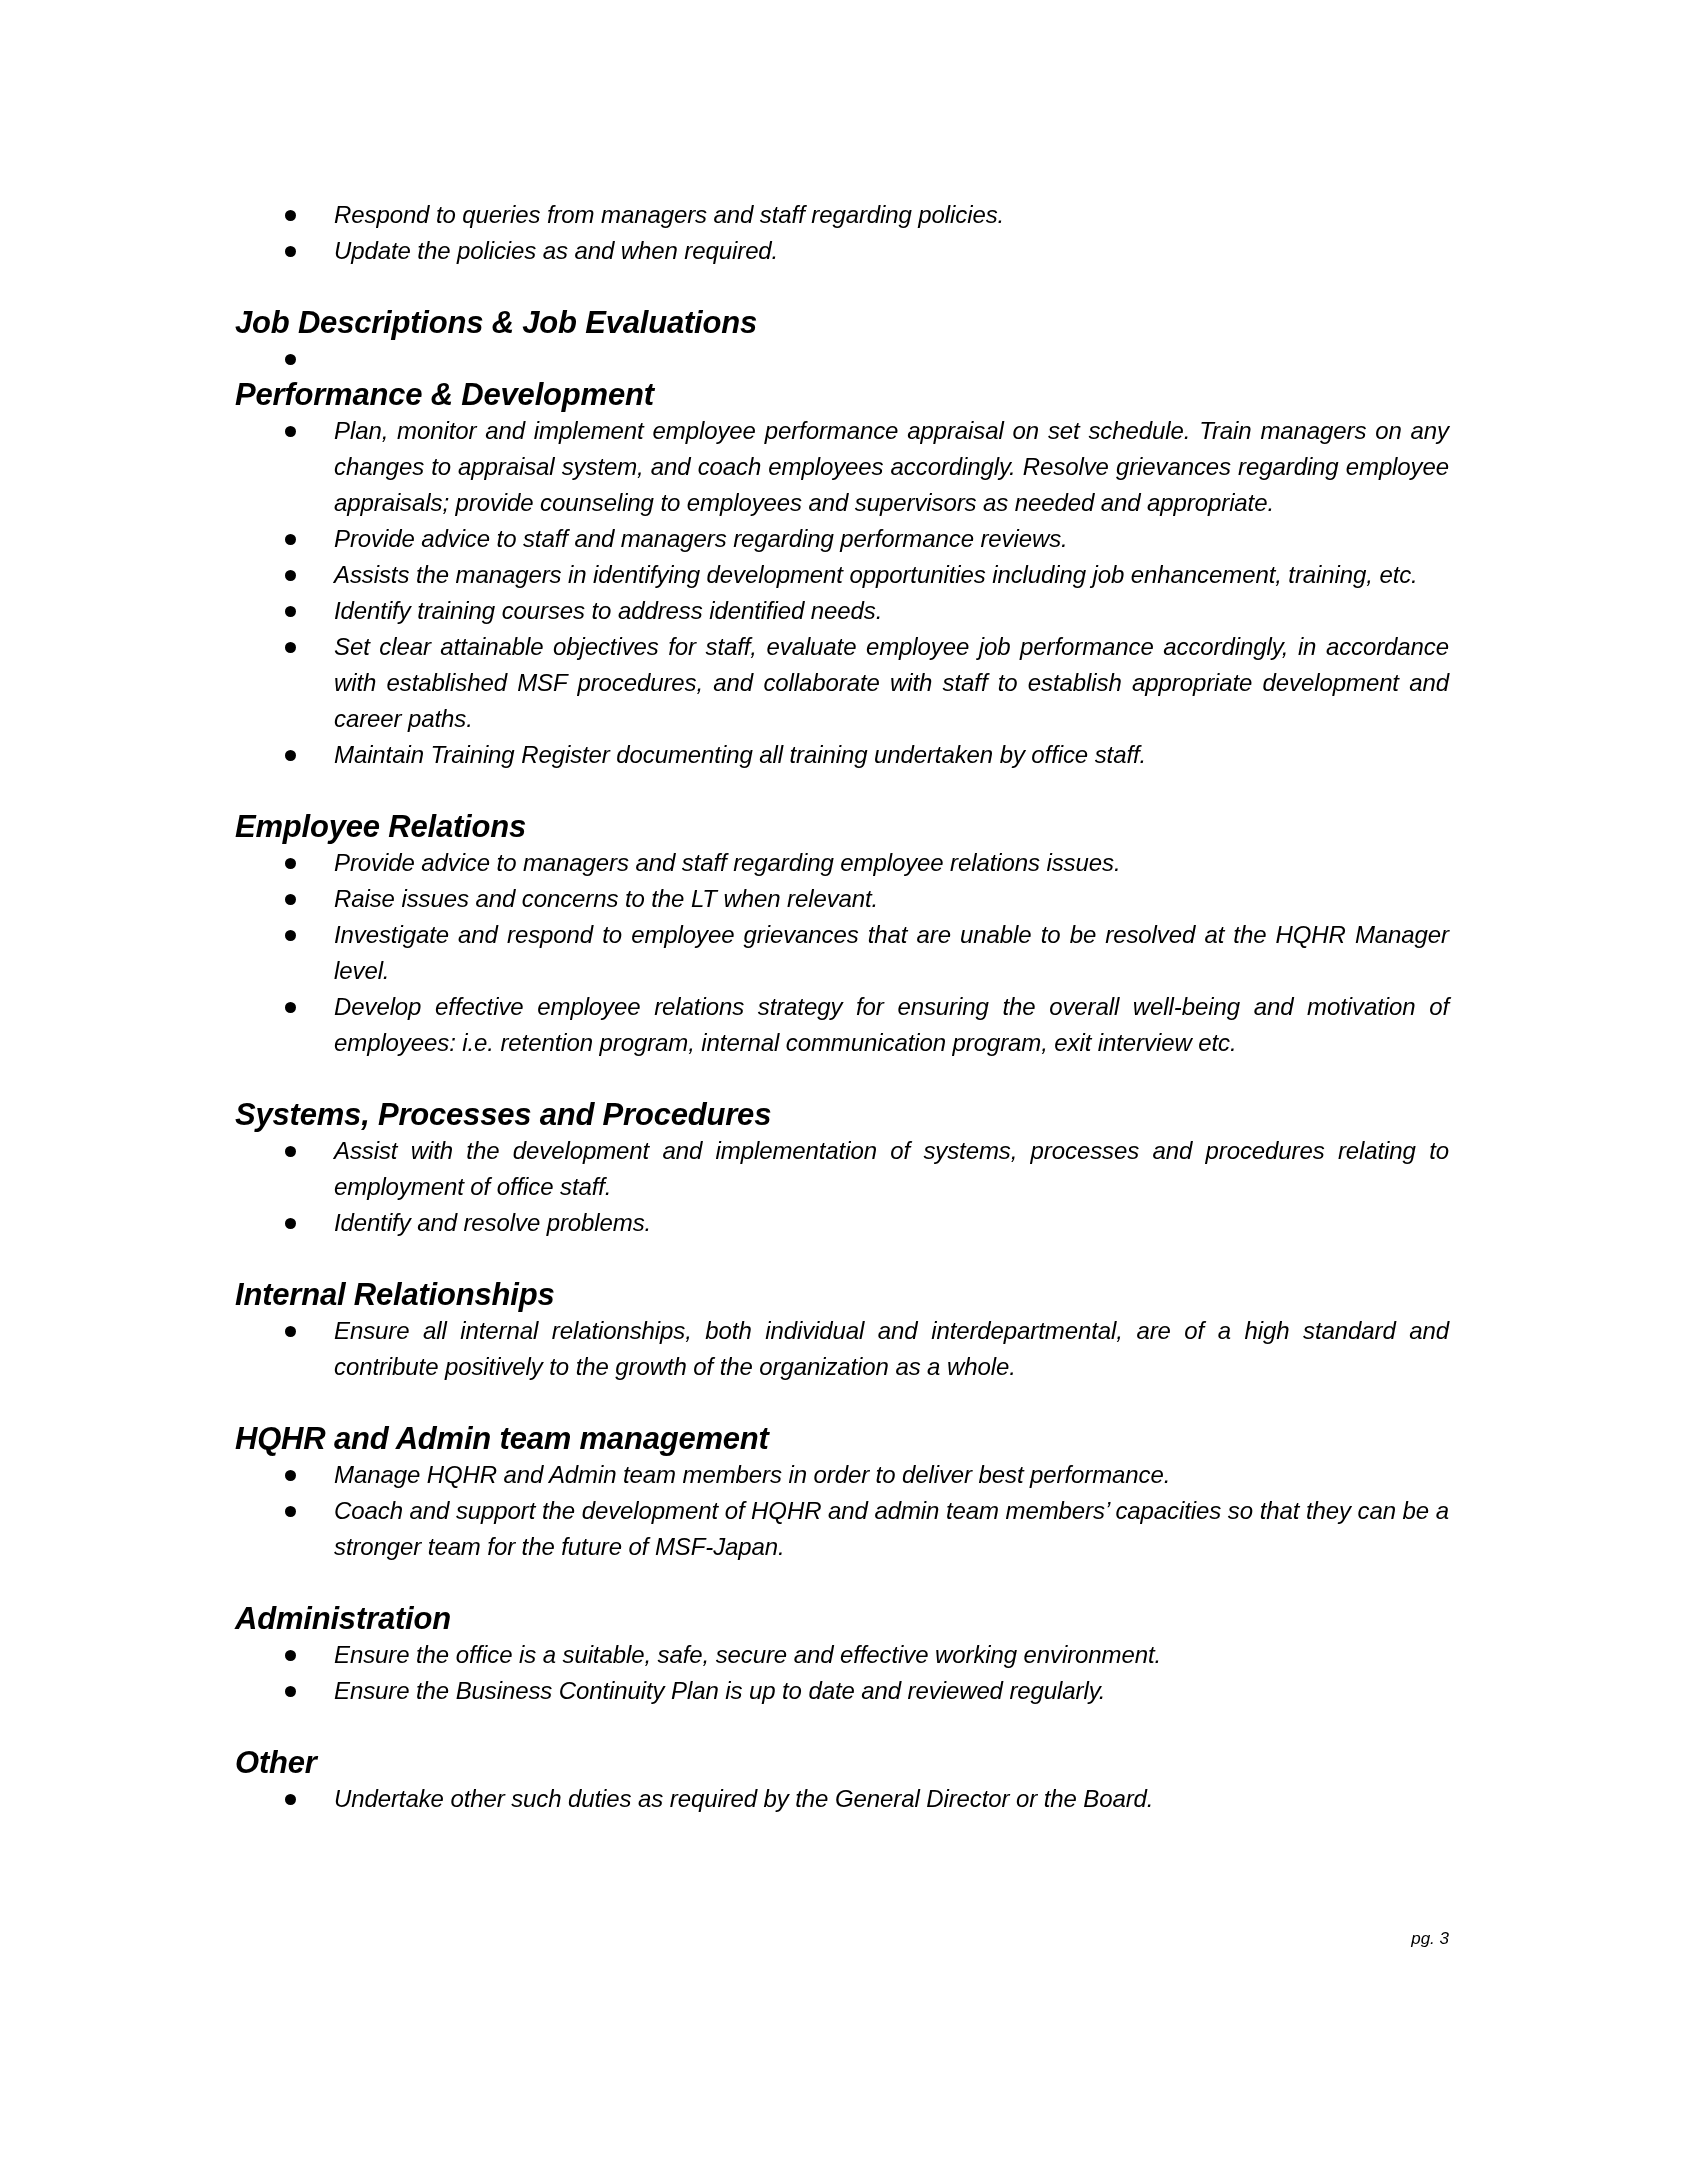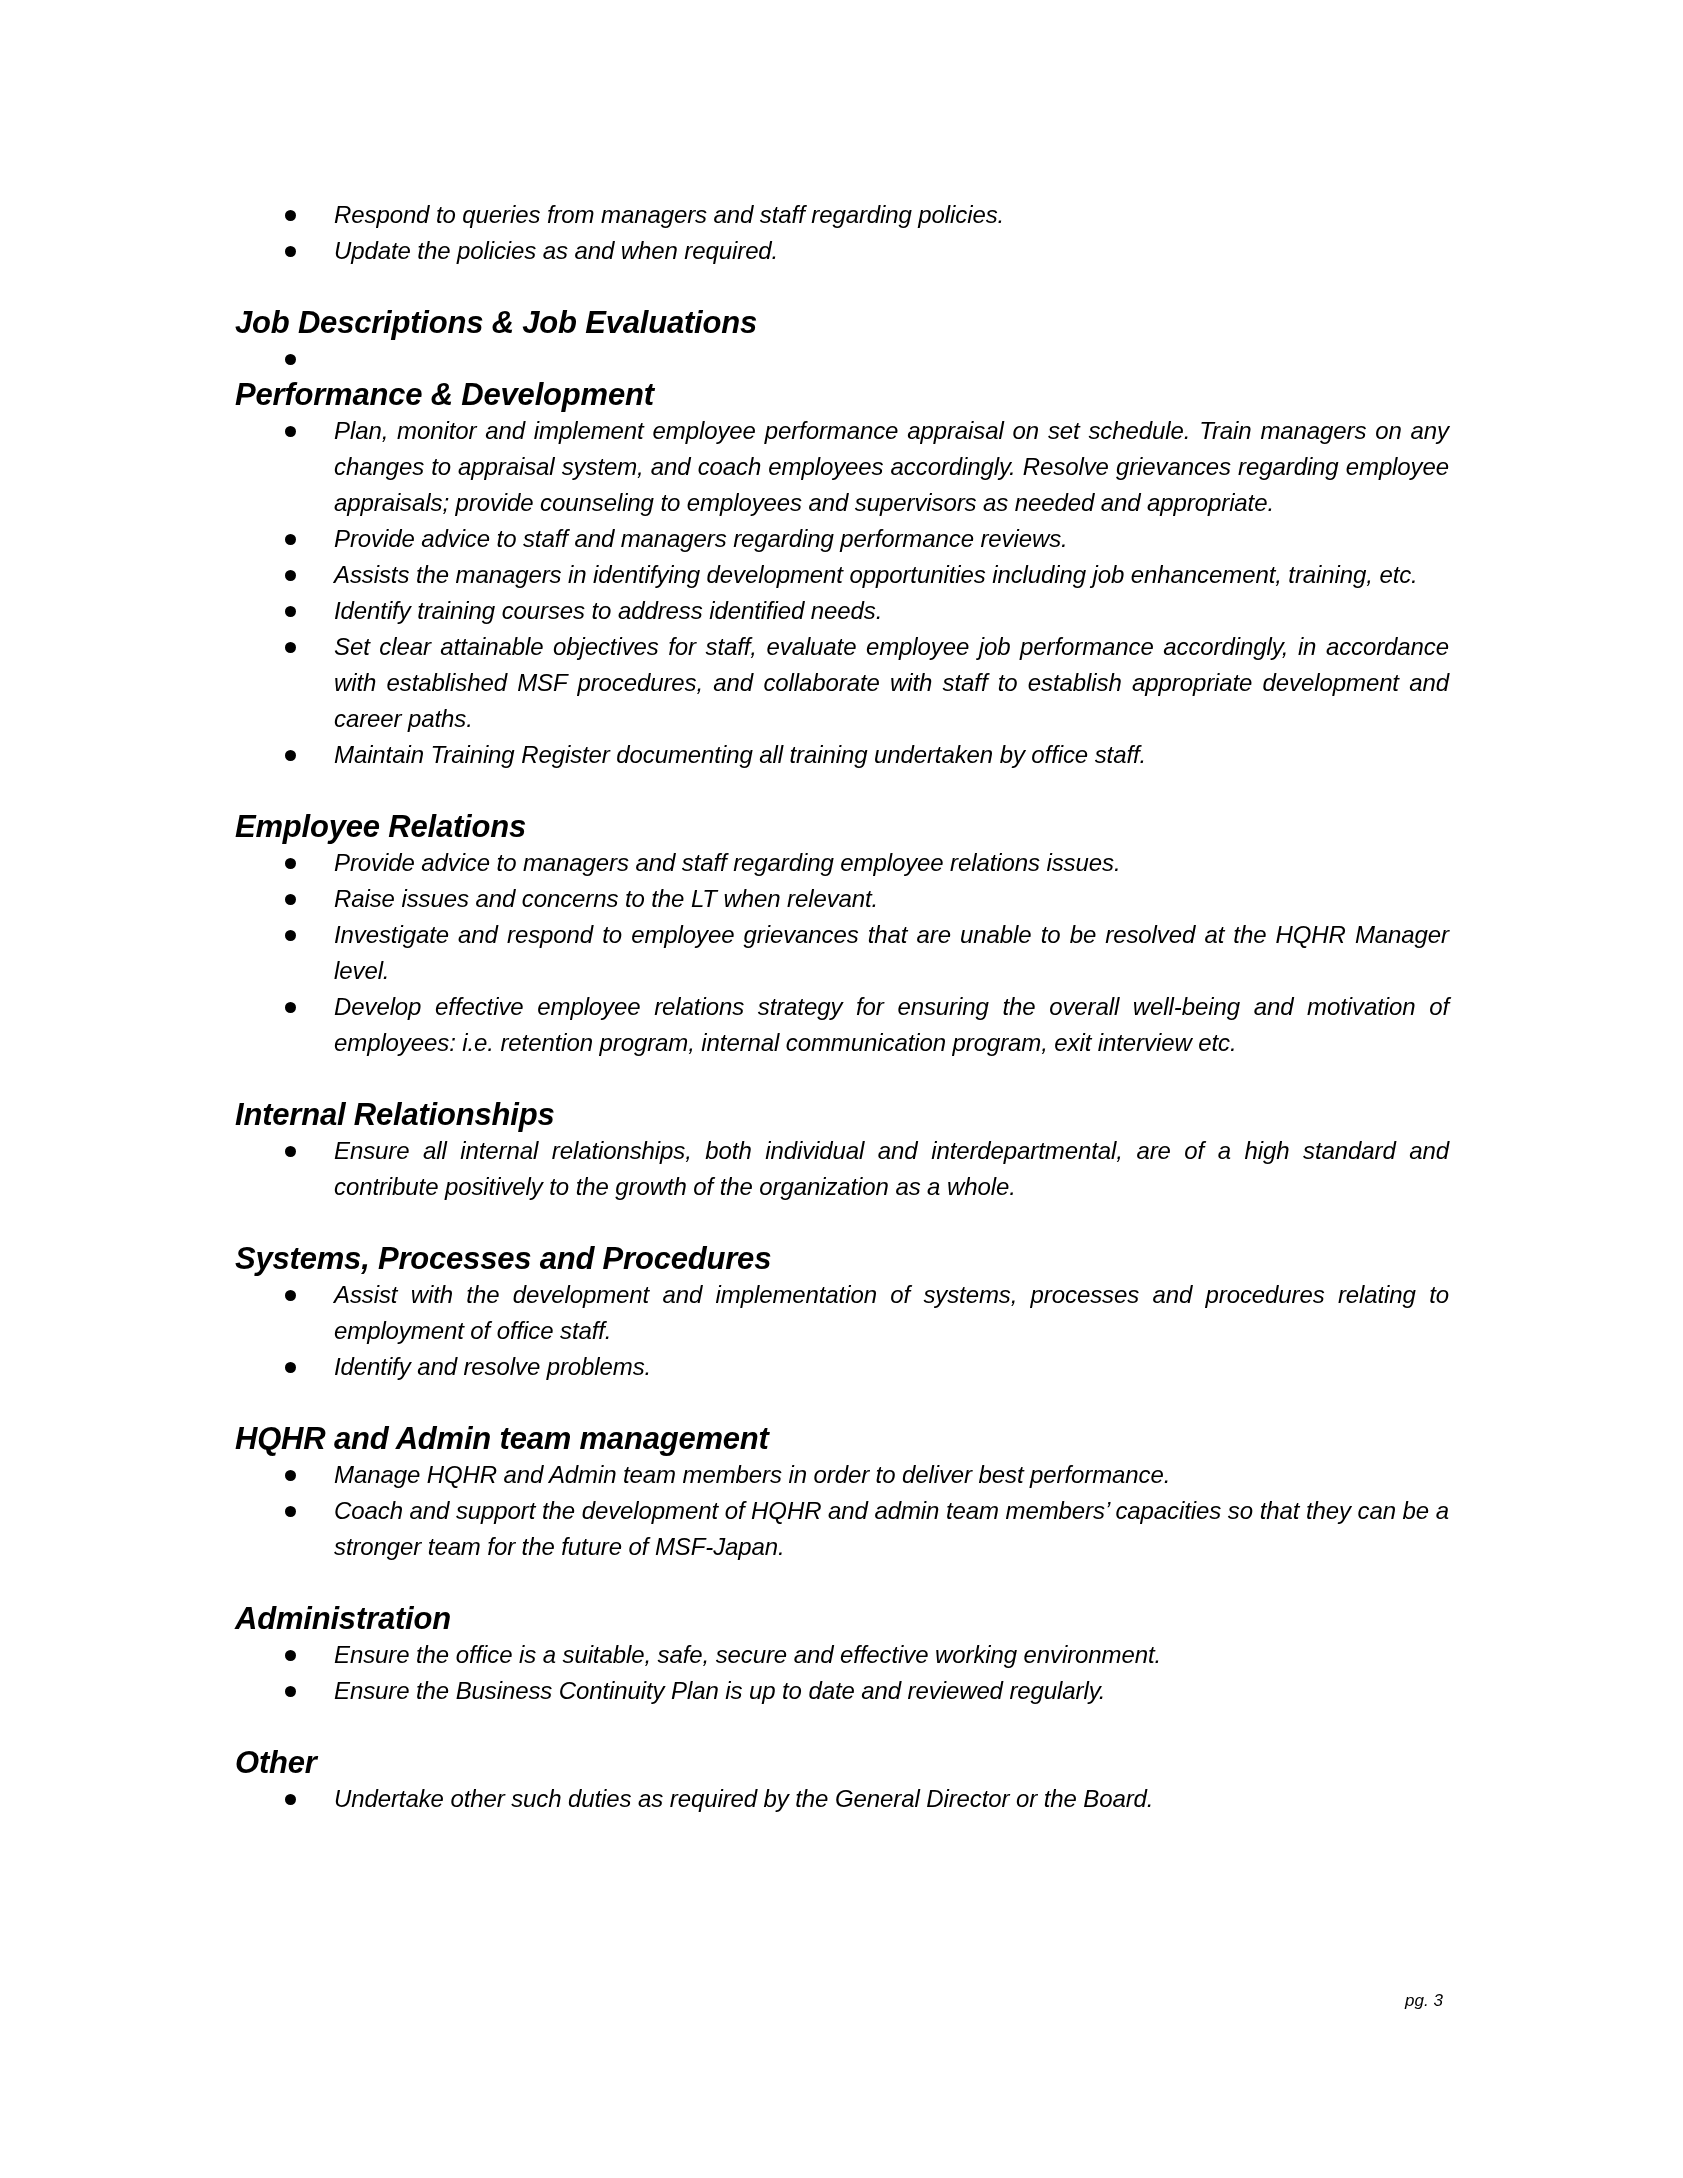--- a/index.html
+++ b/index.html
@@ -59,23 +59,23 @@
     left: 50px;
     top: 13px;
     width: 11px;
     height: 11px;
     border-radius: 50%;
     background: #000000;
   }
   .page-number {
     position: absolute;
     left: 1399px;
-    top: 1988px;
+    top: 1926px;
     width: 50px;
-    text-align: center;
+    text-align: right;
     font-size: 17px;
     line-height: 26px;
   }
 </style>
 </head>
 <body>
 
 <div class="page">
   <div class="content">
 
@@ -109,31 +109,31 @@
       <div class="section-heading">Employee Relations</div>
       <ul class="bullets">
         <li><span class="bullet-dot"></span><span>Provide advice to managers and staff regarding employee relations issues.</span></li>
         <li><span class="bullet-dot"></span><span>Raise issues and concerns to the LT when relevant.</span></li>
         <li><span class="bullet-dot"></span><span>Investigate and respond to employee grievances that are unable to be resolved at the HQHR Manager level.</span></li>
         <li><span class="bullet-dot"></span><span>Develop effective employee relations strategy for ensuring the overall well-being and motivation of employees: i.e. retention program, internal communication program, exit interview etc.</span></li>
       </ul>
     </div>
 
     <div class="section">
-      <div class="section-heading">Internal Relationships</div>
+      <div class="section-heading">Systems, Processes and Procedures</div>
       <ul class="bullets">
-        <li><span class="bullet-dot"></span><span>Ensure all internal relationships, both individual and interdepartmental, are of a high standard and contribute positively to the growth of the organization as a whole.</span></li>
+        <li><span class="bullet-dot"></span><span>Assist with the development and implementation of systems, processes and procedures relating to employment of office staff.</span></li>
+        <li><span class="bullet-dot"></span><span>Identify and resolve problems.</span></li>
       </ul>
     </div>
 
     <div class="section">
-      <div class="section-heading">Systems, Processes and Procedures</div>
+      <div class="section-heading">Internal Relationships</div>
       <ul class="bullets">
-        <li><span class="bullet-dot"></span><span>Assist with the development and implementation of systems, processes and procedures relating to employment of office staff.</span></li>
-        <li><span class="bullet-dot"></span><span>Identify and resolve problems.</span></li>
+        <li><span class="bullet-dot"></span><span>Ensure all internal relationships, both individual and interdepartmental, are of a high standard and contribute positively to the growth of the organization as a whole.</span></li>
       </ul>
     </div>
 
     <div class="section">
       <div class="section-heading">HQHR and Admin team management</div>
       <ul class="bullets">
         <li><span class="bullet-dot"></span><span>Manage HQHR and Admin team members in order to deliver best performance.</span></li>
         <li><span class="bullet-dot"></span><span>Coach and support the development of HQHR and admin team members’ capacities so that they can be a stronger team for the future of MSF-Japan.</span></li>
       </ul>
     </div>

